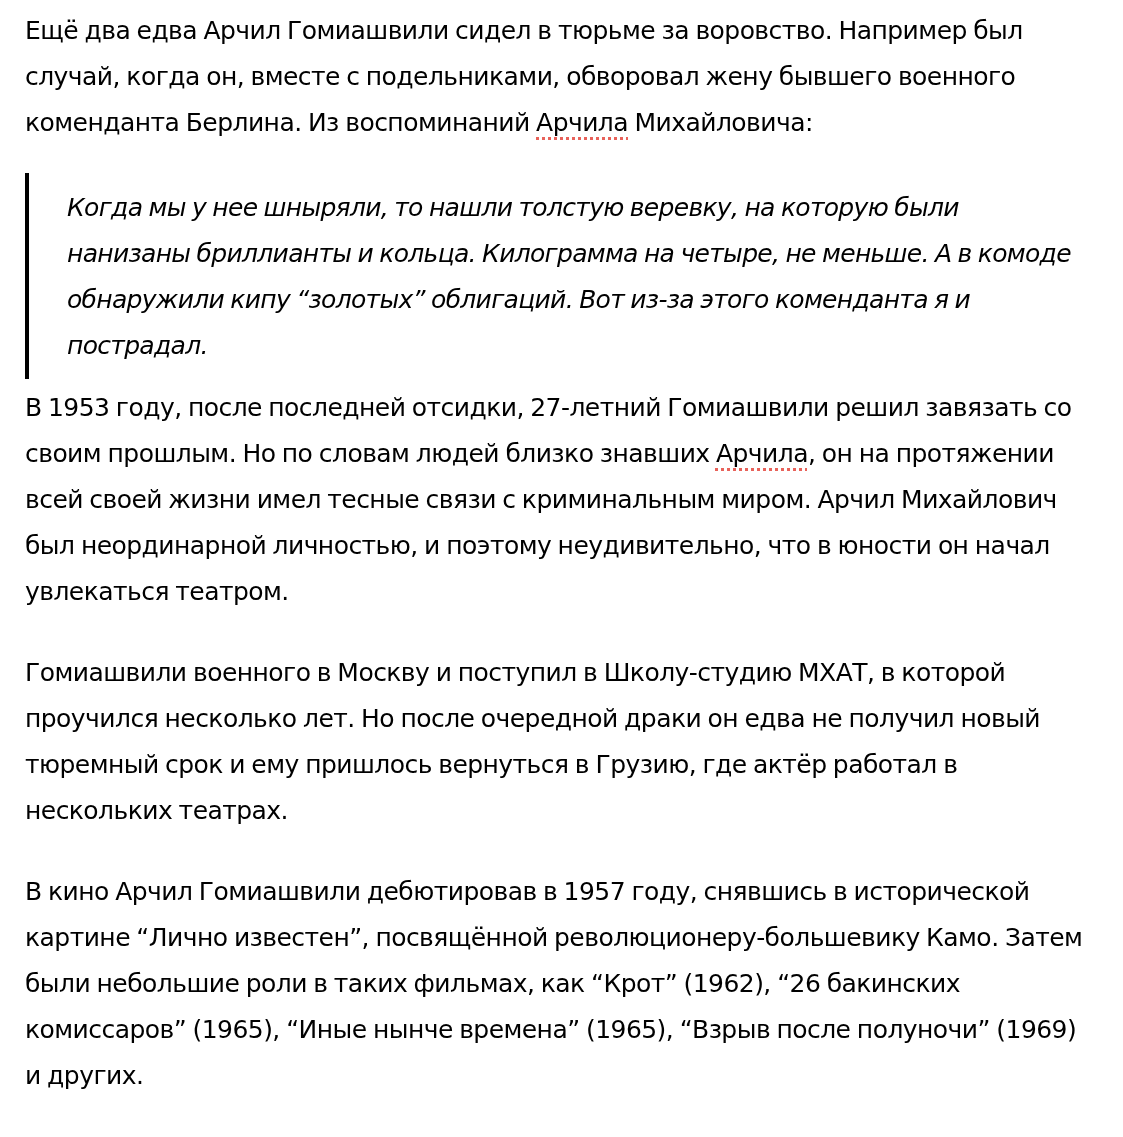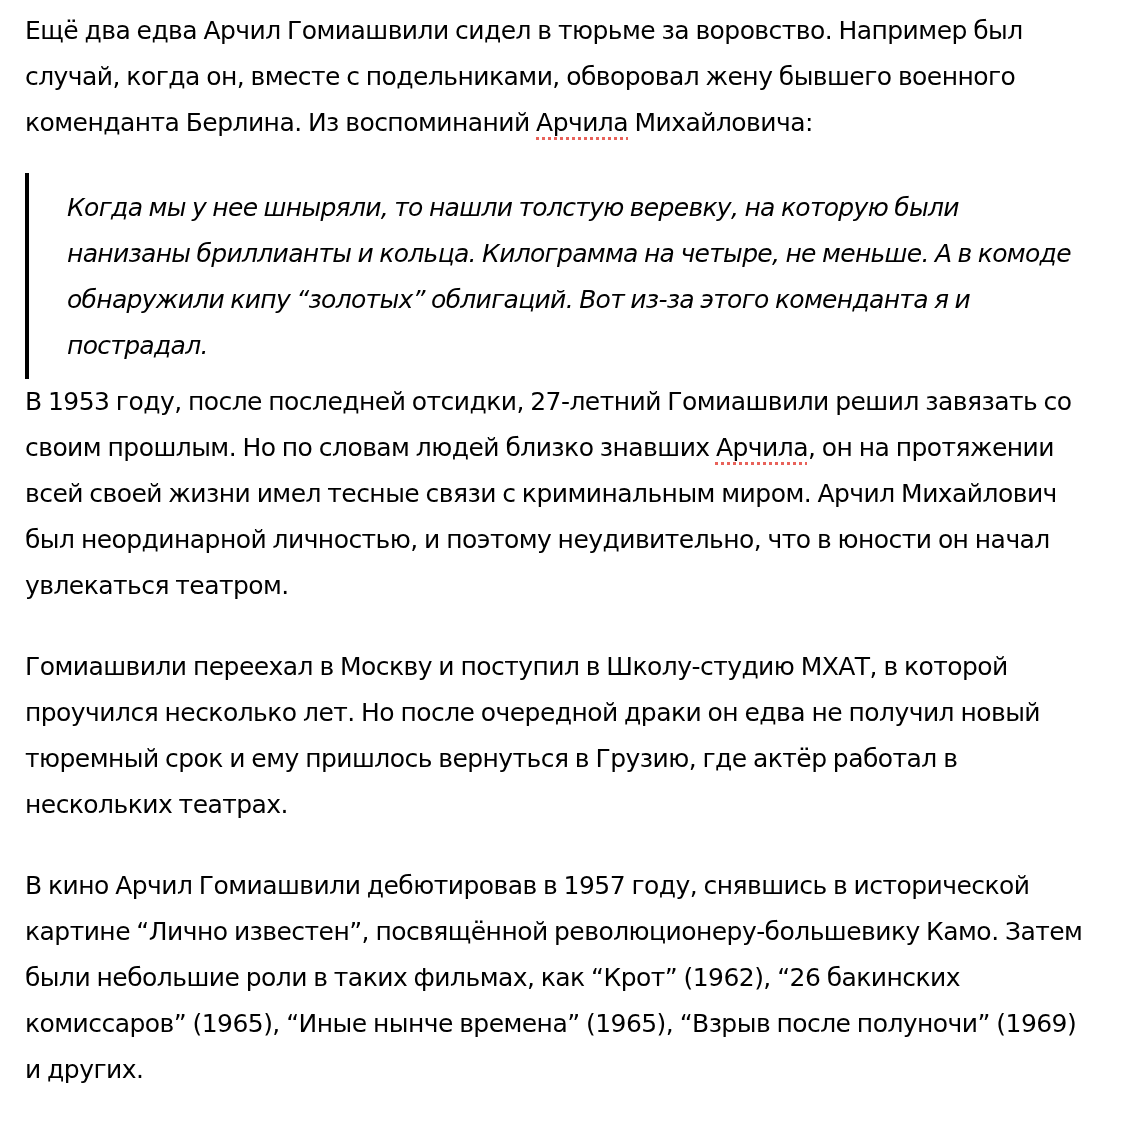--- a/index.html
+++ b/index.html
@@ -37,39 +37,40 @@
       margin: 27px 12px 0 0;
       padding: 12px 0 10px 38px;
       border-left: 4px solid #000000;
       font-style: italic;
       font-size: 25px;
       line-height: 46px;
       letter-spacing: -0.7px;
       word-spacing: -1px;
     }
     .after-quote {
+      margin-top: 6px;
     }
     .spell {
       text-decoration: underline dotted #e8625a;
       text-decoration-thickness: 3px;
       text-underline-offset: 6px;
     }
   </style>
 </head>
 <body>
 
 <div class="article">
 
   <p class="para"><span>Ещё два едва </span><b>Арчил Гомиашвили</b><span> сидел в тюрьме за воровство. Например был случай, когда он, вместе с подельниками, обворовал жену бывшего военного коменданта Берлина. Из воспоминаний </span><b class="spell">Арчила</b><b> Михайловича</b><span>:</span></p>
 
   <blockquote class="quote"><span>Когда мы у нее шныряли, то нашли толстую веревку, на которую были нанизаны бриллианты и кольца. Килограмма на четыре, не меньше. А в комоде обнаружили кипу “золотых” облигаций. Вот из-за этого коменданта я и пострадал.</span></blockquote>
 
   <p class="para after-quote"><span>В 1953 году, после последней отсидки, 27-летний </span><b>Гомиашвили</b><span> решил завязать со своим прошлым. Но по словам людей близко знавших </span><b class="spell">Арчила</b><span>, он на протяжении всей своей жизни имел тесные связи с криминальным миром. </span><b>Арчил Михайлович</b><span> был неординарной личностью, и поэтому неудивительно, что в юности он начал увлекаться театром.</span></p>
 
   <div class="gap"></div>
 
-  <p class="para"><b>Гомиашвили</b><span> переехал в Москву и поступил в Школу-студию МХАТ, в которой проучился несколько лет. Но после очередной драки он едва не получил новый тюремный срок и ему пришлось вернуться в Грузию, где актёр работал в нескольких театрах.</span></p>
+  <p class="para"><b>Гомиашвили</b><span> военного в Москву и поступил в Школу-студию МХАТ, в которой проучился несколько лет. Но после очередной драки он едва не получил новый тюремный срок и ему пришлось вернуться в Грузию, где актёр работал в нескольких театрах.</span></p>
 
   <div class="gap"></div>
 
   <p class="para"><span>В кино </span><b>Арчил Гомиашвили</b><span> дебютировав в 1957 году, снявшись в исторической картине “</span><b>Лично известен</b><span>”, посвящённой революционеру-большевику </span><b>Камо</b><span>. Затем были небольшие роли в таких фильмах, как “</span><b>Крот</b><span>” (1962), “</span><b>26 бакинских комиссаров</b><span>” (1965), “</span><b>Иные нынче времена</b><span>” (1965), </span><b>“Взрыв после полуночи</b><span>” (1969) и других.</span></p>
 
 </div>
 
 </body></html>

